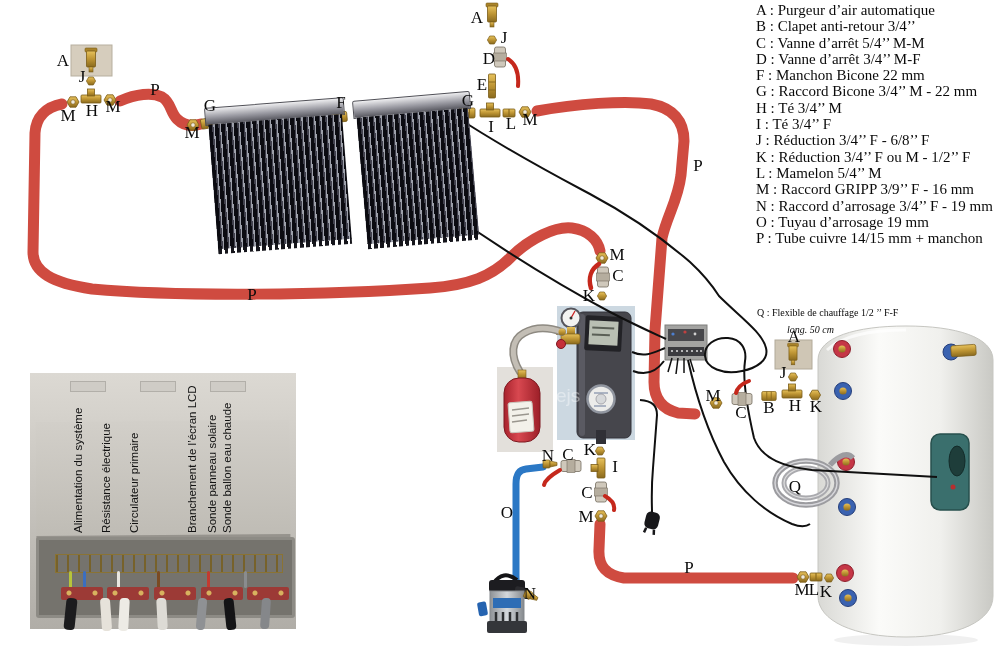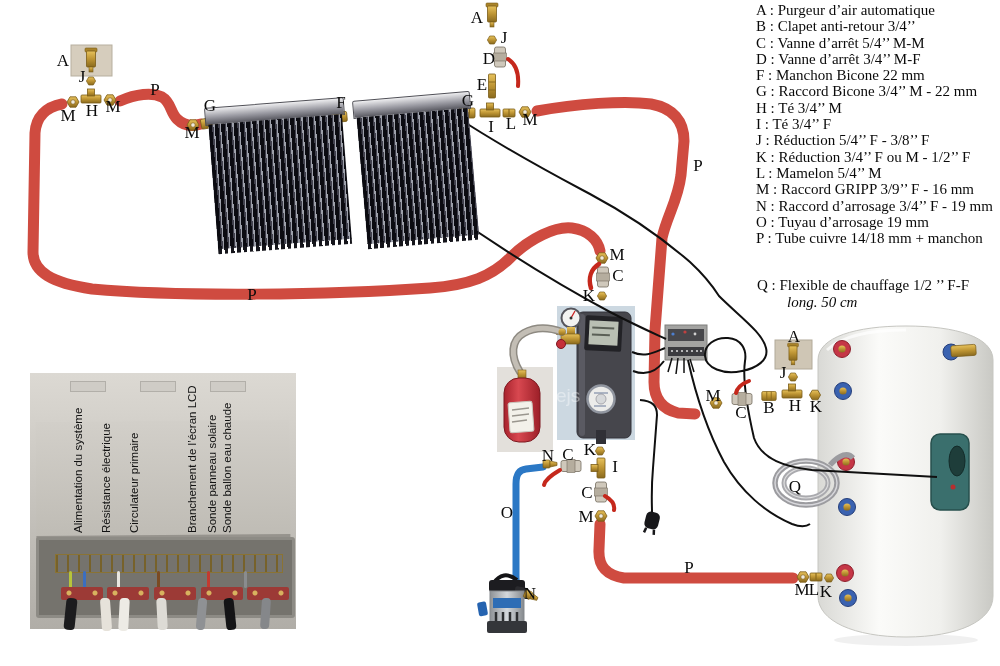--- a/index.html
+++ b/index.html
@@ -5,22 +5,22 @@
   html,body{margin:0;padding:0;background:#fff;}
   #stage{position:relative;width:1000px;height:666px;background:#fff;overflow:hidden;
          font-family:"Liberation Serif",serif;color:#0a0a0a;}
   #art{position:absolute;left:0;top:0;z-index:1;}
   
   .marker{position:absolute;z-index:6;transform:translate(-50%,-55%);
           font:17px "Liberation Serif",serif;color:#0a0a0a;white-space:nowrap;}
   
   #legend{position:absolute;left:756px;top:2px;z-index:6;width:240px;
           font-size:15px;line-height:16.3px;}
-  #legend-q{position:absolute;left:757px;top:277px;z-index:6;width:240px;
-          font-size:15px;line-height:16.5px;}
+  #legend-q{position:absolute;left:757px;top:305px;z-index:6;width:240px;
+          font-size:10px;line-height:16.5px;}
   .legend-line{white-space:nowrap;}
   .q-indent{padding-left:30px;font-style:italic;}
   
   .panel{position:absolute;z-index:2;}
   #panel1{left:204px;top:108px;width:140px;height:147px;transform:rotate(-4.5deg);transform-origin:0 0;}
   #panel2{left:352px;top:101px;width:118px;height:149px;transform:rotate(-5deg);transform-origin:0 0;}
   .manifold{height:16px;background:linear-gradient(#eeeef0,#9a9aa2 55%,#585860);
             border:1px solid #4f4f56;border-radius:2px 2px 0 0;}
   .tubes{position:absolute;top:17px;left:3px;right:3px;bottom:5px;
          background:repeating-linear-gradient(90deg,#0b0b11 0 3.6px,#41414d 3.6px 5px,#9da0aa 5px 6.3px);}
@@ -428,26 +428,26 @@
     </div>
 <div id="legend">
       <div class="legend-line">A : Purgeur d’air automatique</div>
       <div class="legend-line">B : Clapet anti-retour 3/4’’</div>
       <div class="legend-line">C : Vanne d’arrêt 5/4’’ M-M</div>
       <div class="legend-line">D : Vanne d’arrêt 3/4’’ M-F</div>
       <div class="legend-line">F : Manchon Bicone 22 mm</div>
       <div class="legend-line">G : Raccord Bicone 3/4’’ M - 22 mm</div>
       <div class="legend-line">H : Té 3/4’’ M</div>
       <div class="legend-line">I : Té 3/4’’ F</div>
-      <div class="legend-line">J : Réduction 5/4’’ F - 3/8’’ F</div>
+      <div class="legend-line">J : Réduction 3/4’’ F - 6/8’’ F</div>
       <div class="legend-line">K : Réduction 3/4’’ F ou M - 1/2’’ F</div>
       <div class="legend-line">L : Mamelon 5/4’’ M</div>
       <div class="legend-line">M : Raccord GRIPP 3/9’’ F - 16 mm</div>
       <div class="legend-line">N : Raccord d’arrosage 3/4’’ F - 19 mm</div>
       <div class="legend-line">O : Tuyau d’arrosage 19 mm</div>
-      <div class="legend-line">P : Tube cuivre 14/18 mm + manchon</div>
+      <div class="legend-line">P : Tube cuivre 14/15 mm + manchon</div>
     </div>
 <div id="legend-q">
       <div class="legend-line">Q : Flexible de chauffage 1/2 ’’ F-F</div>
       <div class="legend-line q-indent">long. 50 cm</div>
     </div>
 
 </div>
 
 </body></html>

